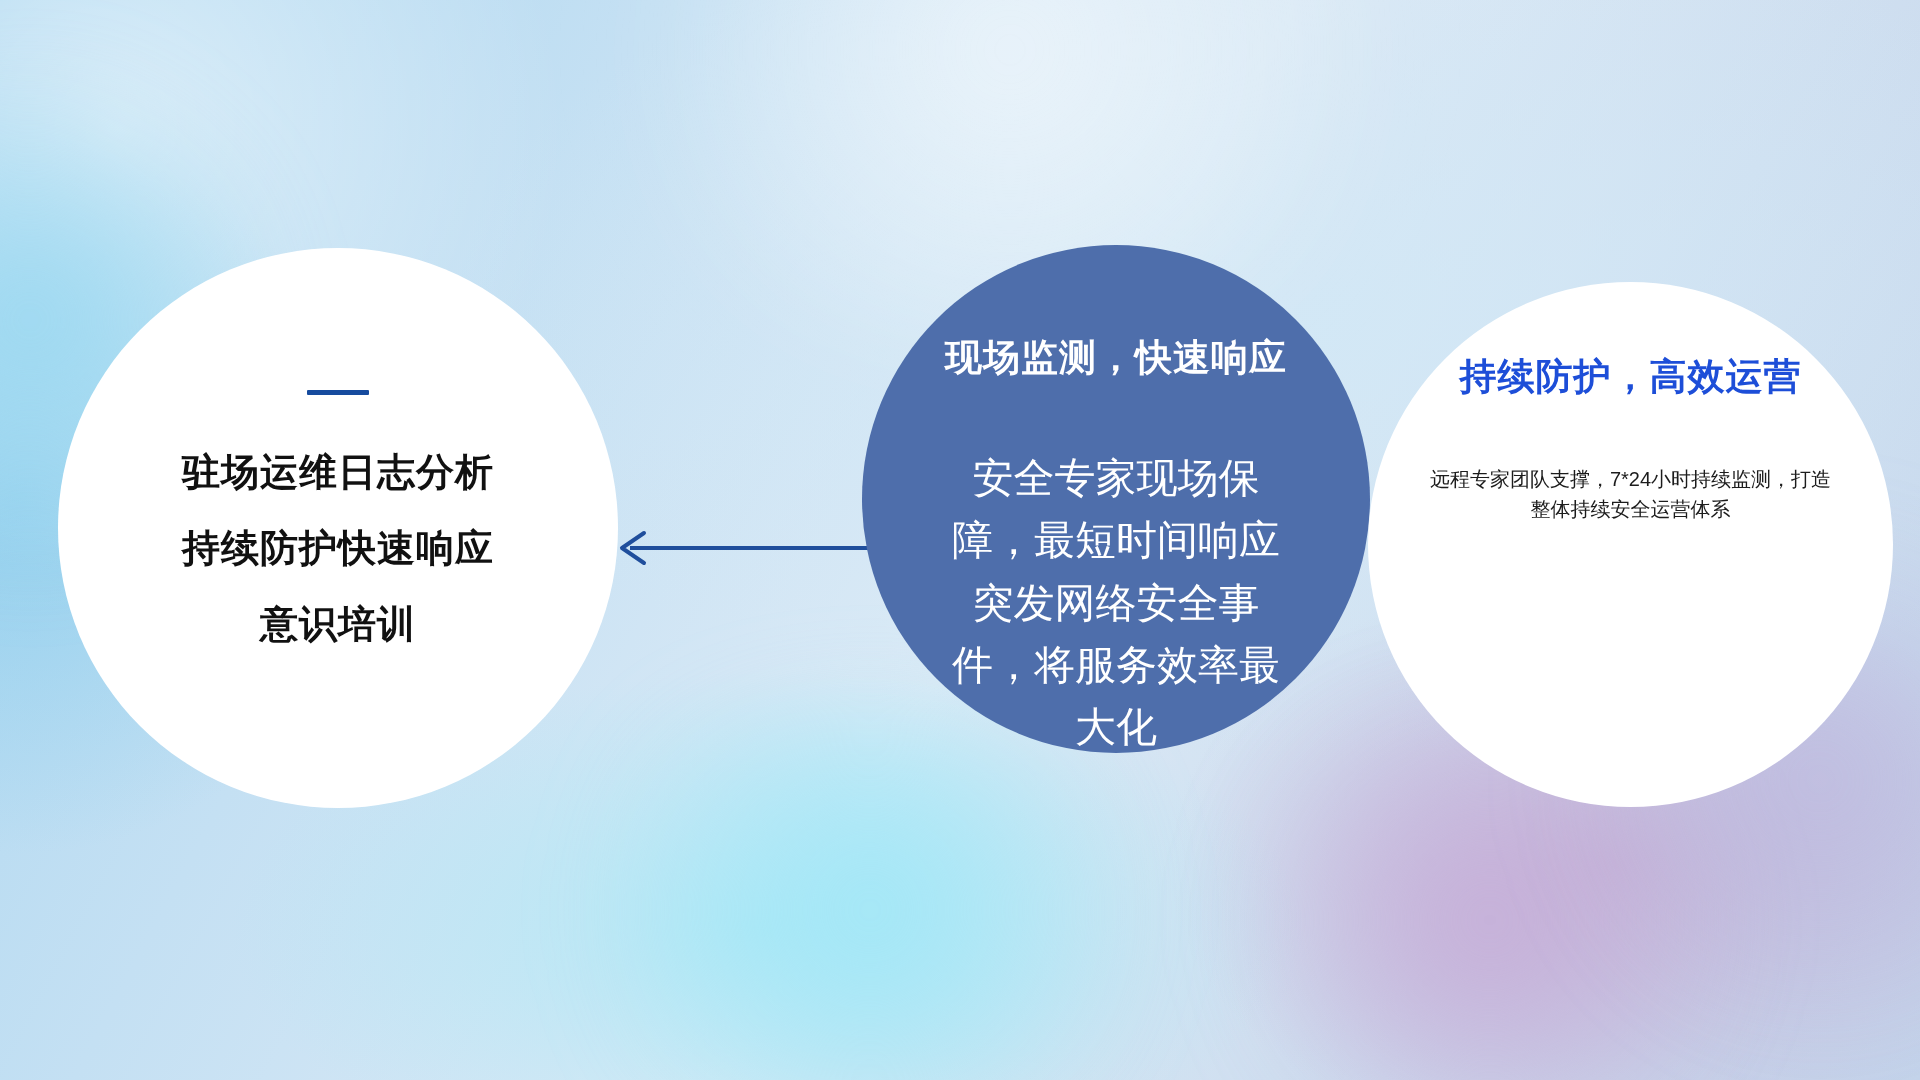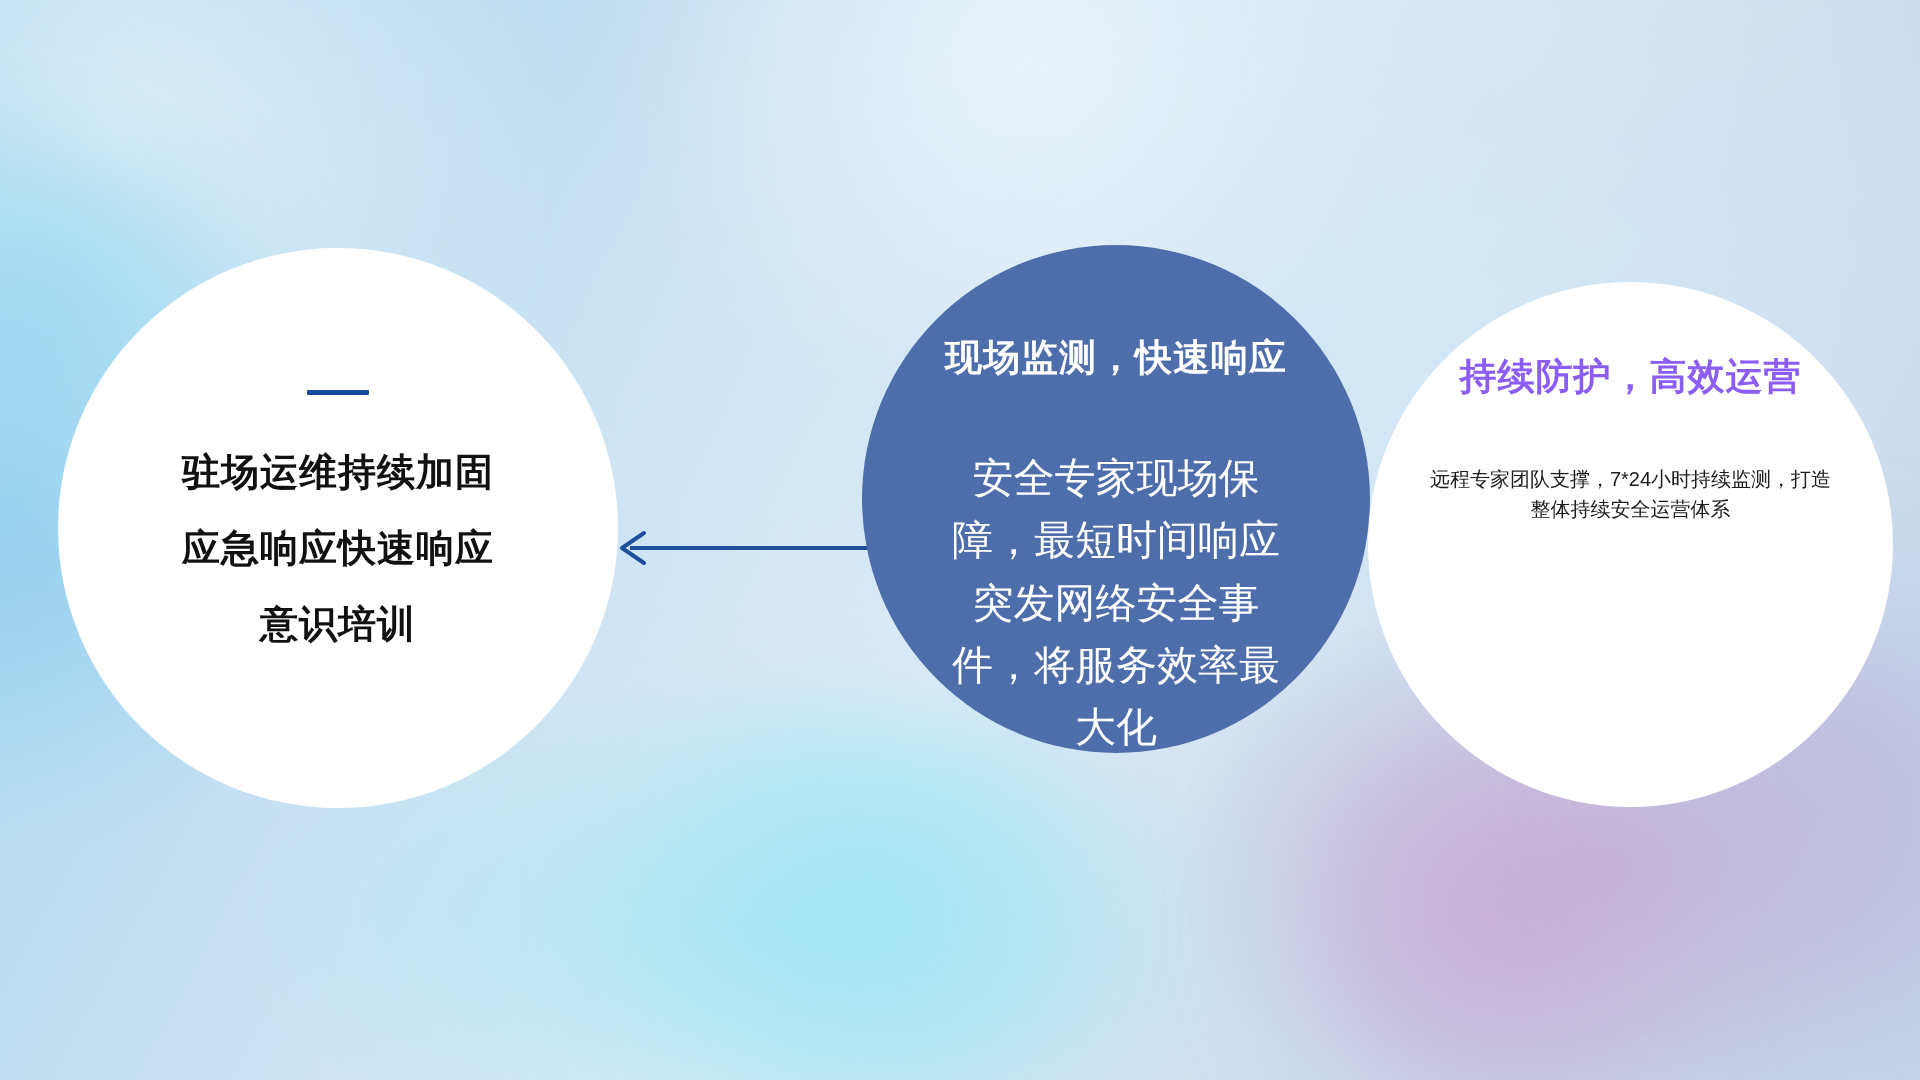--- a/index.html
+++ b/index.html
@@ -146,21 +146,21 @@
     margin-top: 64px;
     color: #ffffff;
     font-size: 41px;
     line-height: 1.52;
     text-align: center;
     width: 330px;
   }
 
   
   .title-blue {
-    color: #8b5cf6;
+    color: #1d4ed8;
     font-weight: bold;
     font-size: 37px;
     letter-spacing: 1px;
     white-space: nowrap;
     text-align: right;
   }
   .body-dark {
     margin-top: 62px;
     color: #1c1c1c;
     font-size: 20px;
@@ -189,24 +189,24 @@
   <div class="bg-blob blob-cyan-bottom"></div>
   <div class="bg-blob blob-violet"></div>
   <div class="bg-blob blob-violet2"></div>
 
   <div class="circle circle-left">
     <div class="deco-dash"></div>
 
     <div class="kw-block">
       <div class="kw-row">
         <span>驻场运维</span>
-        <span>持续加固</span>
+        <span>日志分析</span>
       </div>
       <div class="kw-row">
-        <span>应急响应</span>
+        <span>持续防护</span>
         <span>快速响应</span>
       </div>
       <div class="kw-row-single">意识培训</div>
     </div>
   </div>
 
   <div class="circle circle-mid">
     <div class="title-white">现场监测，快速响应</div>
     <div class="body-white">安全专家现场保障，最短时间响应突发网络安全事件，将服务效率最大化</div>
   </div>

